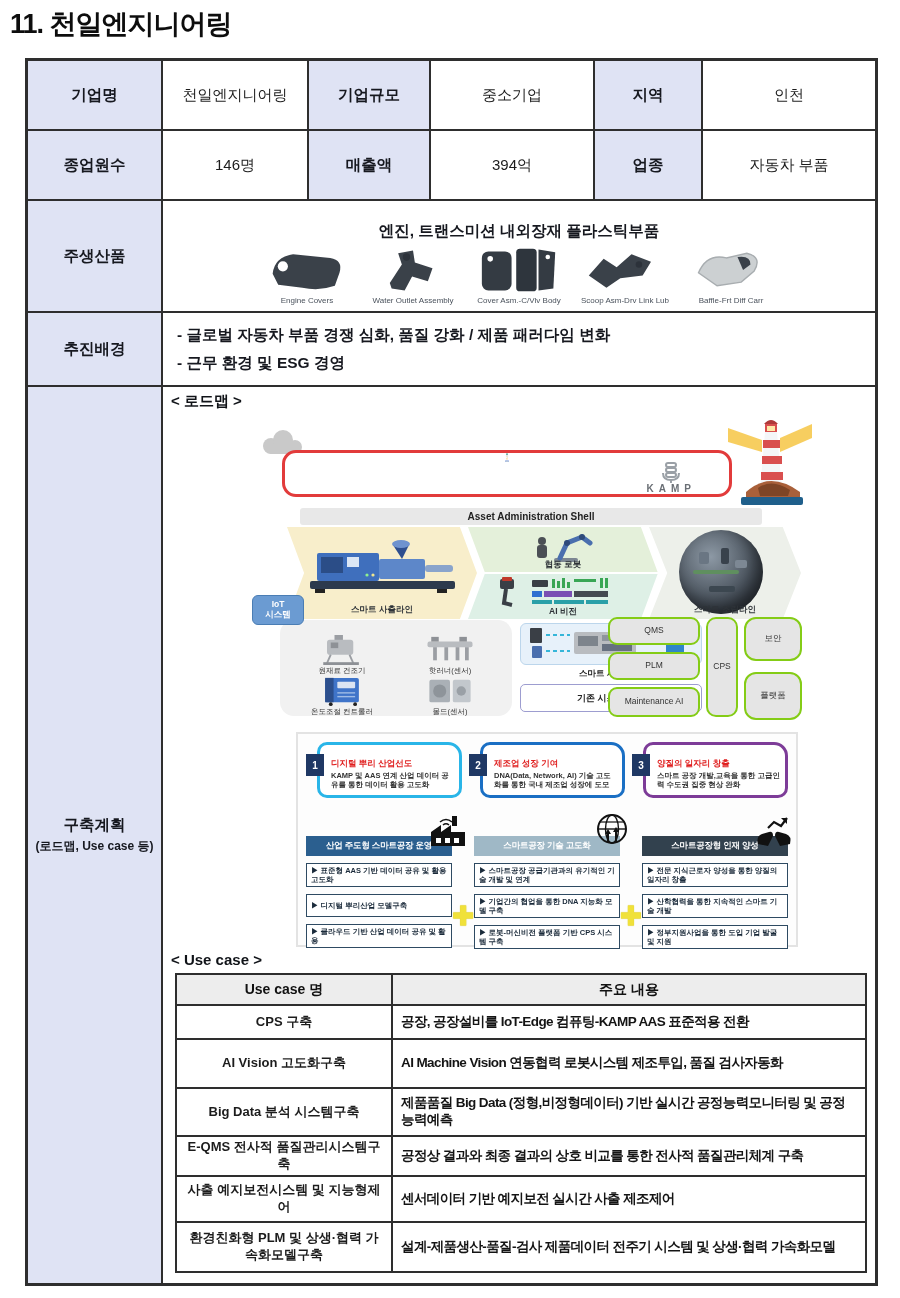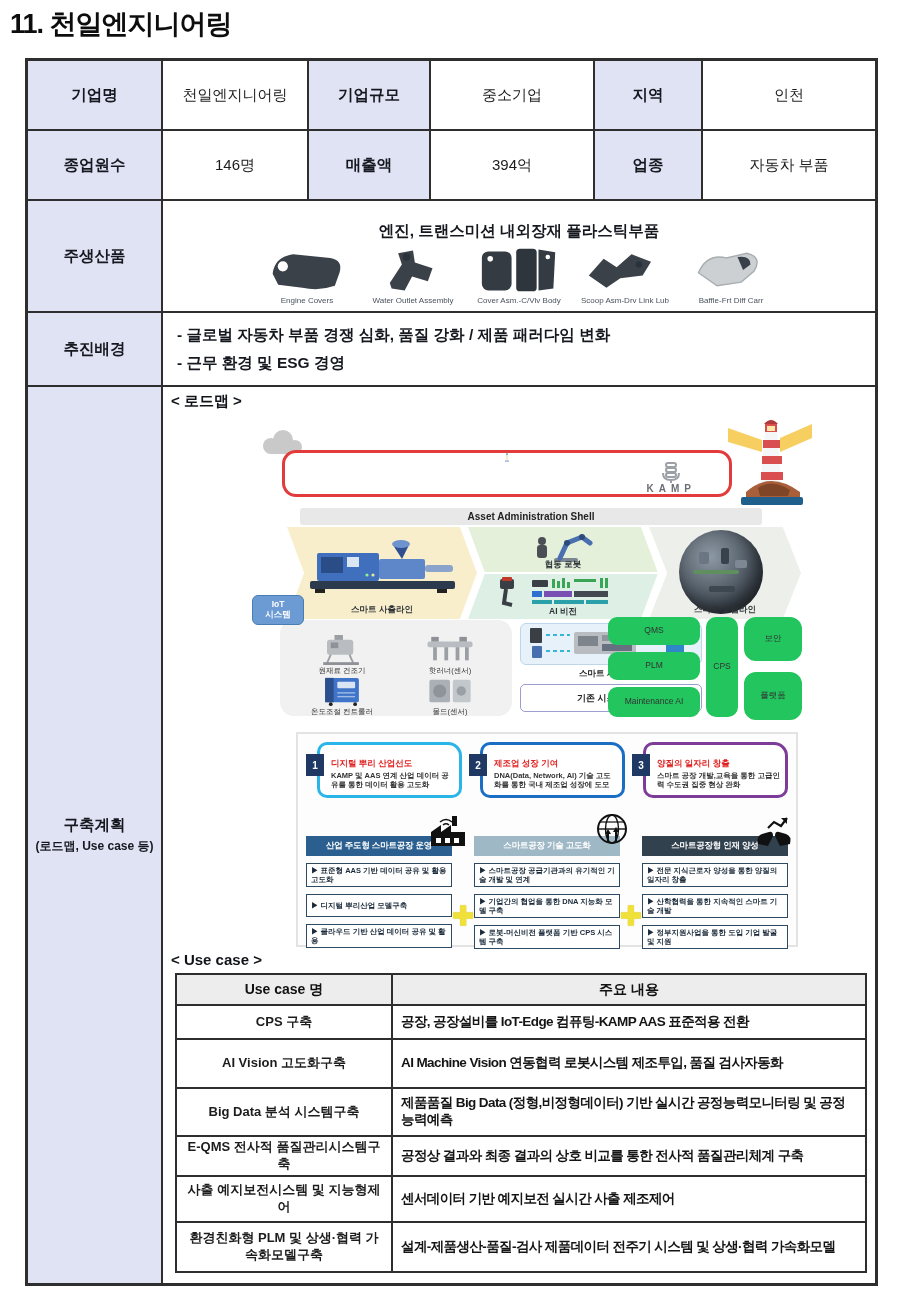--- a/index.html
+++ b/index.html
@@ -65,21 +65,21 @@
                display:grid; grid-template-columns:1fr 1fr; padding:15px 8px; }
   .equip-item { display:flex; flex-direction:column; align-items:center; justify-content:flex-end; }
   .equip-name { font-size:7.5px; color:#333; margin-top:1px; }
 
   .smartcond-box { position:absolute; left:268px; top:211px; width:182px; height:42px; background:#e7f1fa; border:1px solid #bcd6ec; border-radius:6px;
                    display:flex; align-items:center; justify-content:center; }
   .smartcond-label { position:absolute; left:268px; top:256px; width:182px; text-align:center; font-size:8.5px; font-weight:700; color:#222; }
   .improve-box { position:absolute; left:268px; top:272px; width:182px; height:28px; background:#fff; border:1.5px solid #9d9dd0; border-radius:5px;
                  font-size:9px; font-weight:700; color:#222; display:flex; align-items:center; justify-content:center; }
 
-  .sysbox { position:absolute; background:#22c55e; border:2px solid #22c55e; border-radius:9px; font-size:8.5px; color:#333;
+  .sysbox { position:absolute; background:#e5e5e5; border:2px solid #84cc16; border-radius:9px; font-size:8.5px; color:#333;
             display:flex; align-items:center; justify-content:center; text-align:center; line-height:1.15; }
   .sys-qms { left:356px; top:205px; width:92px; height:28px; }
   .sys-plm { left:356px; top:240px; width:92px; height:28px; }
   .sys-maint { left:356px; top:275px; width:92px; height:30px; }
   .sys-cps { left:454px; top:205px; width:32px; height:100px; border-radius:10px; }
   .sys-sec { left:492px; top:205px; width:58px; height:44px; border-radius:12px; }
   .sys-plat { left:492px; top:260px; width:58px; height:48px; border-radius:12px; }
 
   .goals-box { position:absolute; left:44px; top:320px; width:502px; height:215px; border:2px solid #e3e3e3; background:#fdfdfd; }
   .ribbons { position:absolute; left:8px; right:8px; top:8px; height:88px; display:flex; justify-content:space-between; }

